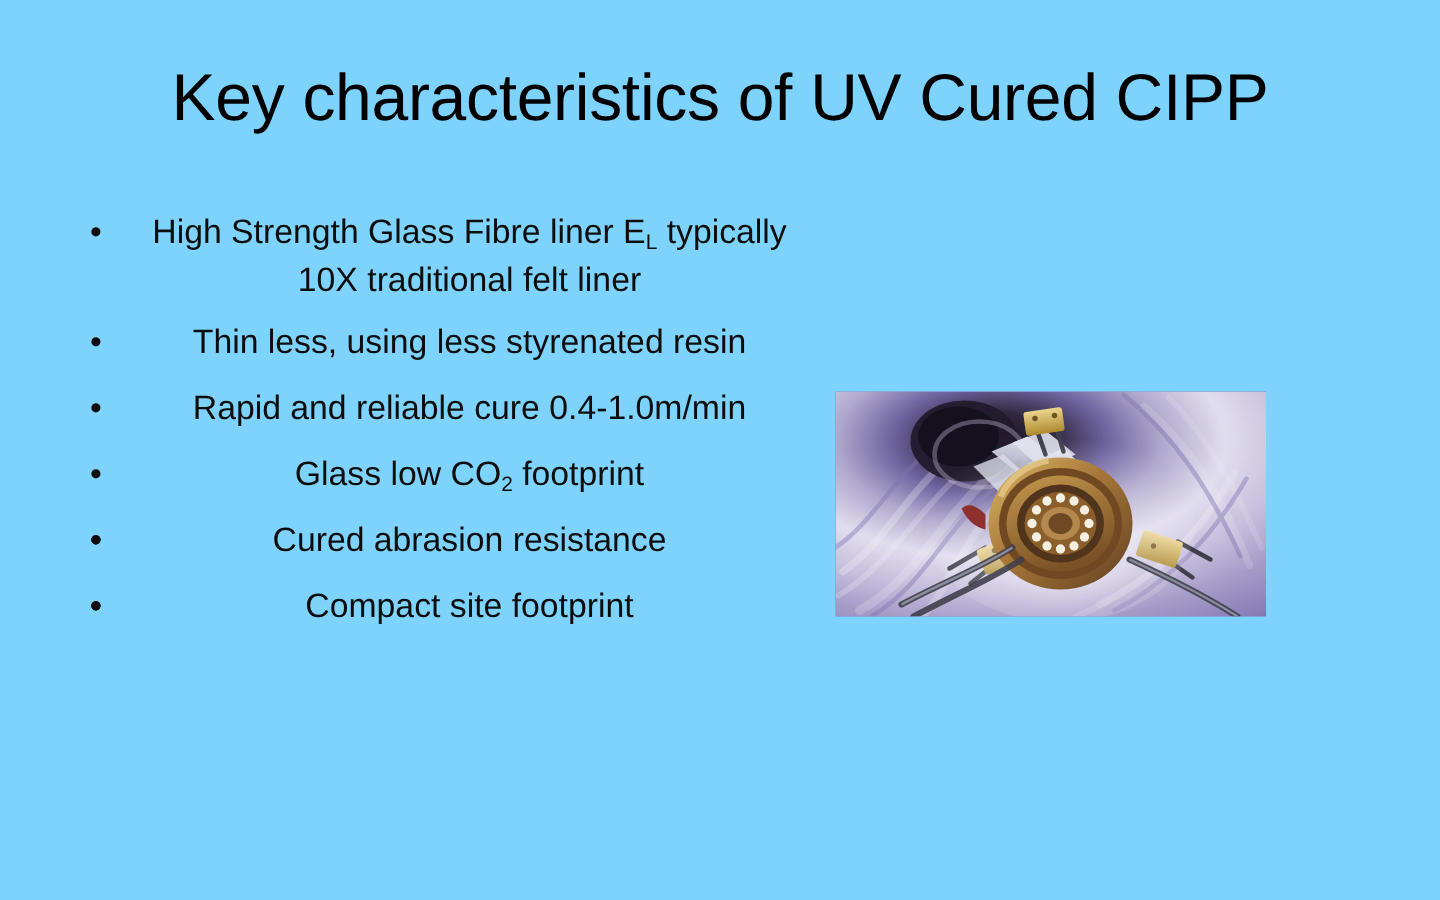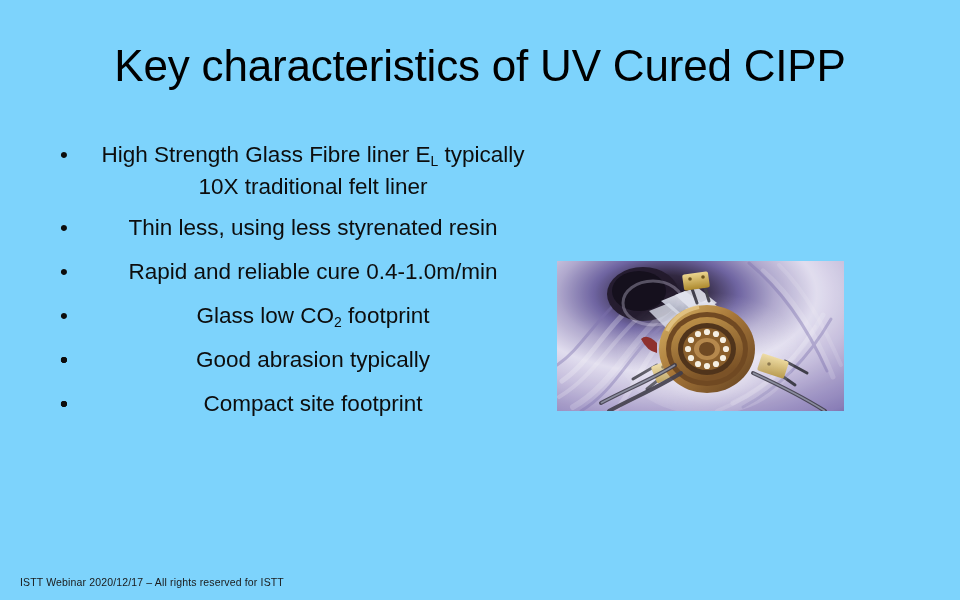--- a/index.html
+++ b/index.html
@@ -118,21 +118,21 @@
       <span class="bullet-text"><span>Glass low CO</span><sub>2</sub><span> footprint</span></span>
     </li>
     <li class="bullet-item">
       <span class="bullet-marker">•</span>
     </li>
     <li class="bullet-item">
       <span class="bullet-marker">•</span>
     </li>
     <li class="bullet-item">
       <span class="bullet-marker">•</span>
-      <span class="bullet-text"><span>Good abrasion typically</span><sub></sub><span></span></span>
+      <span class="bullet-text"><span>Cured abrasion resistance</span><sub></sub><span></span></span>
     </li>
     <li class="bullet-item">
       <span class="bullet-marker">•</span>
     </li>
     <li class="bullet-item">
       <span class="bullet-marker">•</span>
     </li>
     <li class="bullet-item">
       <span class="bullet-marker">•</span>
       <span class="bullet-text"><span>Compact site footprint</span><sub></sub><span></span></span>
@@ -272,15 +272,14 @@
         <g stroke="#9aa0ae" stroke-width="1.6" fill="none" opacity="0.8">
           <path d="M118 104 C 96 118, 70 128, 44 142"></path>
           <path d="M196 112 C 222 124, 246 136, 268 150"></path>
         </g>
 
         <rect x="0" y="0" width="287" height="150" fill="#8d83bd" opacity="0.07"></rect>
       </g>
     </svg>
   </div>
 
-  <div id="footer-note">ISTT Webinar 2020/12/17 – All rights reserved for ISTT</div>
 
 </div>
 
 </body></html>

